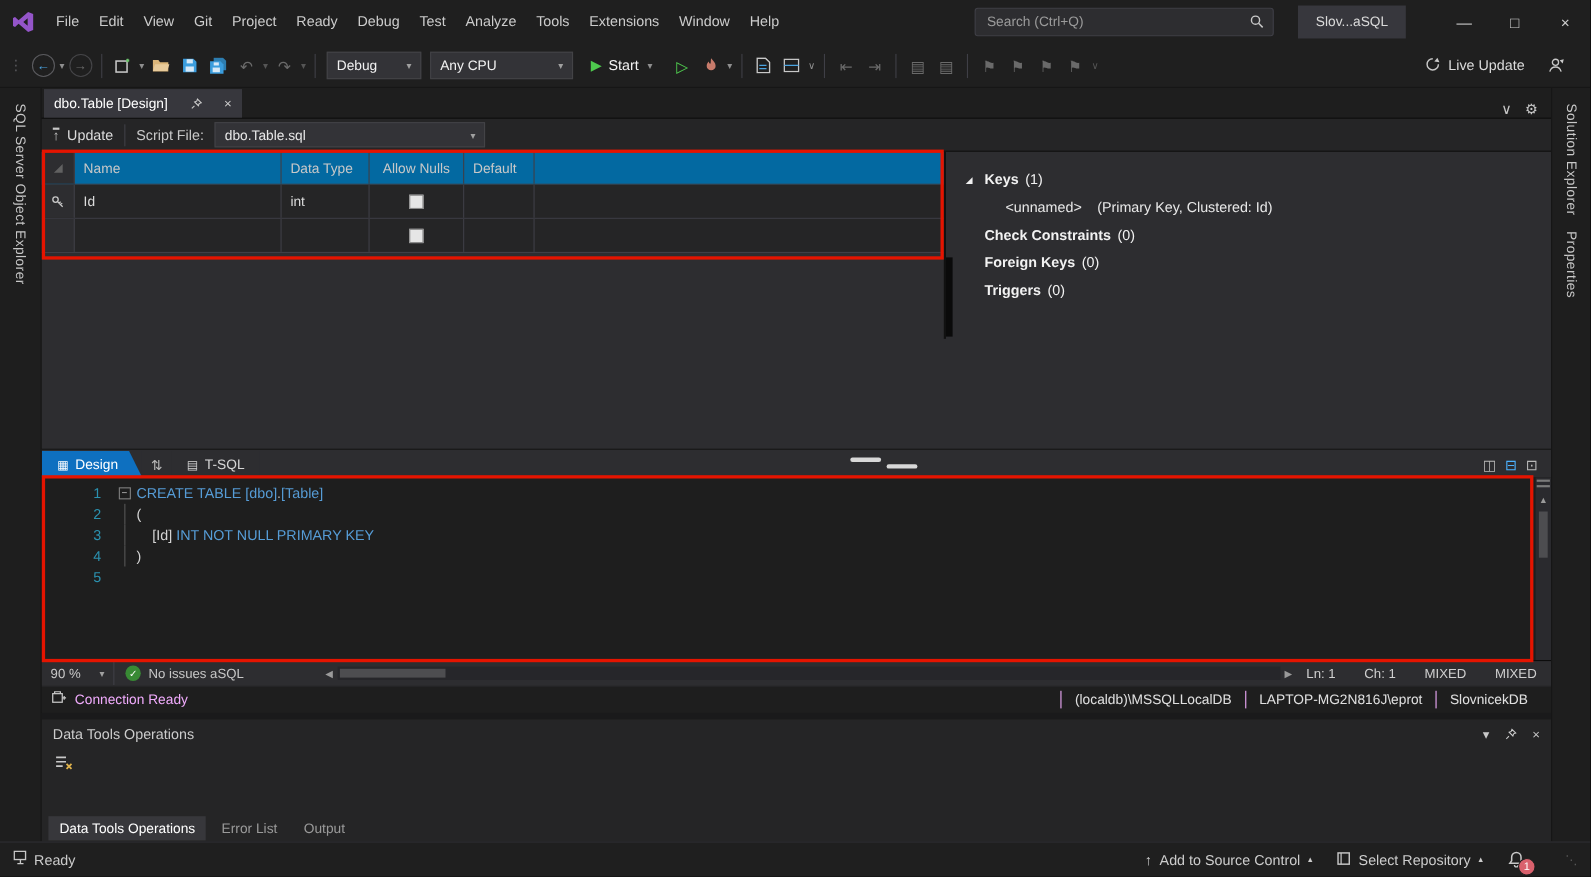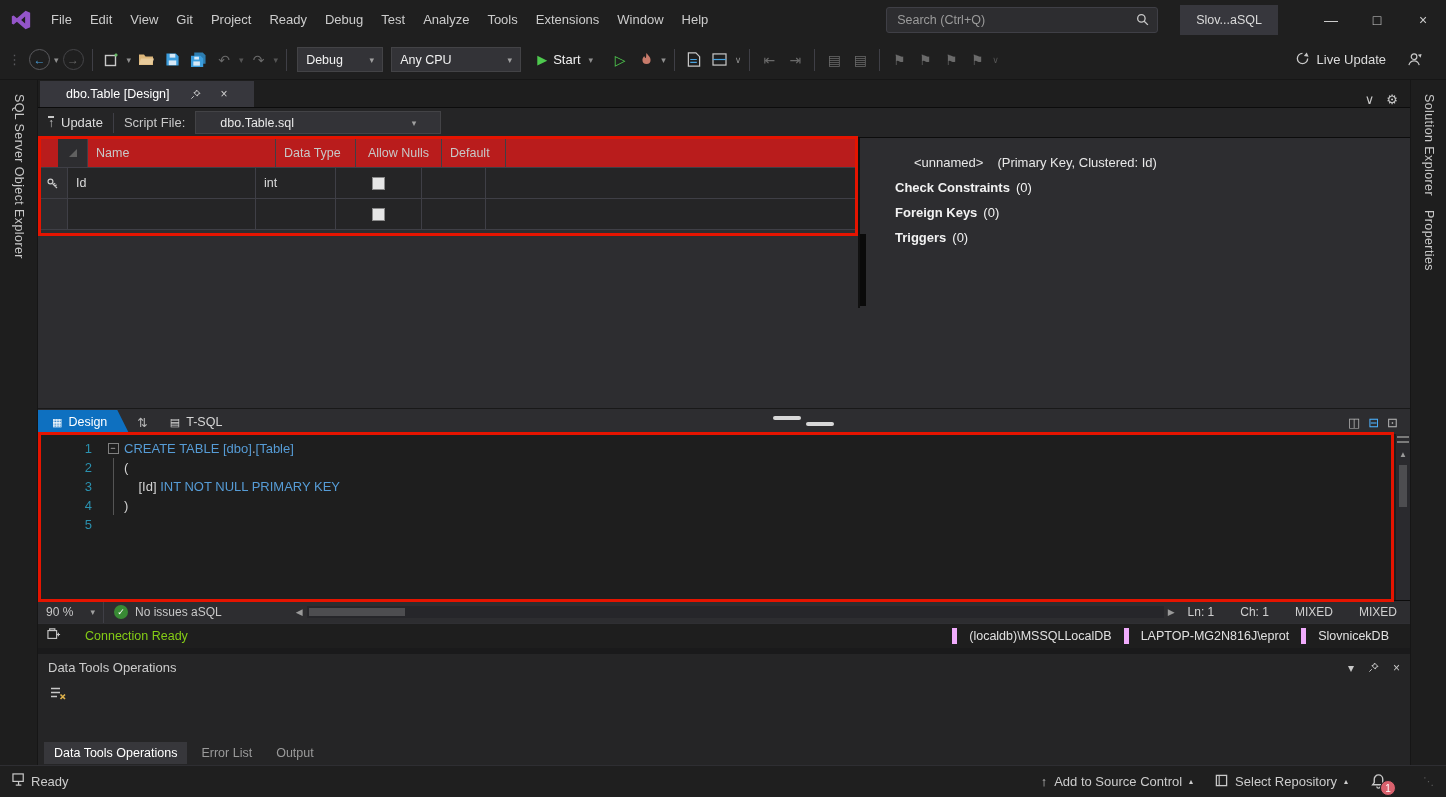--- a/index.html
+++ b/index.html
@@ -41,39 +41,39 @@
 
 .main{position:absolute;top:80px;bottom:32px;left:0;right:0;display:flex;}
 .side-strip{background:#1e1e1e;display:flex;flex-direction:column;align-items:center;gap:14px;padding-top:14px;}
 .side-strip.left{width:38px;border-right:1px solid #161616;}
 .side-strip.right{width:36px;border-left:1px solid #161616;}
 .vlabel{writing-mode:vertical-rl;color:#c8c8c8;font-size:12.5px;letter-spacing:.4px;white-space:nowrap;}
 .center{flex:1;display:flex;flex-direction:column;min-width:0;background:#1e1e1e;}
 
 
 .tabrow{height:28px;display:flex;align-items:flex-end;background:#1e1e1e;border-bottom:1px solid #0c0c0c;}
-.doc-tab{height:26px;background:#37373d;color:#ffffff;display:flex;align-items:center;gap:20px;padding:0 26px;font-size:12.5px;margin-left:2px;}
+.doc-tab{height:26px;background:#37373d;color:#ffffff;display:flex;align-items:center;gap:20px;padding:0 9px;font-size:12.5px;margin-left:2px;}
 .tab-pin,.tab-close{display:flex;align-items:center;color:#d0d0d0;font-size:12px;}
 .tab-strip-right{margin-left:auto;display:flex;align-items:center;gap:12px;padding:0 12px;color:#c8c8c8;}
 .tab-strip-right span{font-size:13px;}
 
 
 .designer-toolbar{height:30px;background:#252526;border-bottom:1px solid #0c0c0c;display:flex;align-items:center;padding:0 10px;gap:10px;}
 .update-btn{display:flex;align-items:center;gap:7px;color:#dcdcdc;font-size:13px;}
 .upd-ic{color:#c8c8c8;border-top:2px solid #c8c8c8;line-height:11px;font-size:12px;padding-top:0;}
 .dt-sep{width:1px;height:20px;background:#3f3f46;}
 .sf-label{color:#c8c8c8;font-size:13px;}
-.dd{height:23px;background:#333337;border:1px solid #434346;display:flex;align-items:center;justify-content:space-between;padding:0 24px;color:#e8e8e8;font-size:12.5px;}
+.dd{height:23px;background:#333337;border:1px solid #434346;display:flex;align-items:center;justify-content:space-between;padding:0 8px;color:#e8e8e8;font-size:12.5px;}
 .scriptdd{width:246px;}
 
 
 .upper{height:270px;background:#2d2d30;display:flex;min-height:0;}
 .grid-region{width:820px;position:relative;}
 .grid{background:#252526;}
-.grid-head{display:flex;height:30px;background:#b91c1c;border-bottom:1px solid #3f3f46;padding-left:20px;}
+.grid-head{display:flex;height:30px;background:#0369a1;border-bottom:1px solid #3f3f46;}
 .grid-row{display:flex;height:31px;border-bottom:1px solid #3f3f46;background:#252526;}
 .gc{display:flex;align-items:center;padding:0 8px;color:#dcdcdc;font-size:12.5px;border-right:1px solid #3f3f46;overflow:hidden;}
 .gc.hd{color:#c8c8c8;}
 .c-sel{width:30px;background:#2d2d30;justify-content:center;padding:0;}
 .c-name{width:188px;}
 .c-type{width:80px;}
 .c-null{width:86px;justify-content:center;}
 .c-def{width:64px;}
 .c-fill{flex:1;border-right:none;}
 .corner-tri{width:0;height:0;border-left:8px solid transparent;border-bottom:8px solid #6e6e6e;opacity:.8;}
@@ -126,23 +126,23 @@
 .okcircle{width:14px;height:14px;border-radius:50%;background:#388a34;color:#fff;font-size:9px;display:flex;align-items:center;justify-content:center;margin:0 7px 0 10px;}
 .issues{color:#c8c8c8;}
 .hscroll-left{margin-left:74px;font-size:9px;color:#9a9a9a;}
 .hscroll-track{flex:1;height:12px;margin:0 4px;background:#26262a;position:relative;}
 .hthumb{position:absolute;left:2px;top:2px;width:96px;height:8px;background:#4d4d50;}
 .hscroll-right{font-size:9px;color:#9a9a9a;}
 .stat{padding:0 13px;color:#d0d0d0;}
 
 
 .connectionbar{height:25px;background:#1e1e1e;border-top:1px solid #2f2f33;display:flex;align-items:center;padding:0 9px;font-size:12.5px;}
-.conn-label{margin-left:24px;color:#84cc16;}
+.conn-label{margin-left:7px;color:#f0abfc;}
 .conn-right{margin-left:auto;display:flex;align-items:center;}
-.conn-seg{border-left:5px solid #f0abfc;padding:1px 12px;color:#e0e0e0;}
+.conn-seg{border-left:1px solid #f0abfc;padding:1px 12px;color:#e0e0e0;}
 
 
 .opspanel{flex:1;background:#252526;border-top:6px solid #1a1a1b;display:flex;flex-direction:column;min-height:0;}
 .ops-header{height:27px;display:flex;align-items:center;padding:0 10px;}
 .ops-title{color:#cccccc;font-size:13px;}
 .ops-icons{margin-left:auto;display:flex;align-items:center;gap:14px;color:#c8c8c8;}
 .ops-icons span{font-size:12px;display:flex;align-items:center;}
 .ops-body{flex:1;padding:5px 12px;}
 .ops-tabs{height:25px;display:flex;align-items:center;padding-left:6px;gap:4px;font-size:12.5px;}
 .ops-tab{padding:4px 10px;color:#9a9a9a;}
@@ -385,20 +385,21 @@
    </div>
               </div>
           </div>
           <div class="anno anno-grid" style="border-color: rgb(229, 20, 0);"></div>
         </div>
         <div class="vsplit">
             <div class="vthumb"></div>
           </div>
         <div class="keys-panel">
           <div>
+              <div class="tp-row"><span class="tp-exp">◢</span><span class="tp-label">Keys</span><span class="tp-count">(1)</span></div>
               <div class="tp-child"><span>&lt;unnamed&gt;</span><span class="tp-detail">(Primary Key, Clustered: Id)</span></div>
               <div class="tp-row"><span class="tp-exp"></span><span class="tp-label">Check Constraints</span><span class="tp-count">(0)</span></div>
               <div class="tp-row"><span class="tp-exp"></span><span class="tp-label">Foreign Keys</span><span class="tp-count">(0)</span></div>
               <div class="tp-row"><span class="tp-exp"></span><span class="tp-label">Triggers</span><span class="tp-count">(0)</span></div>
             </div>
         </div>
       </div>
 
       <div class="panetabs">
         <div class="ptab active">

